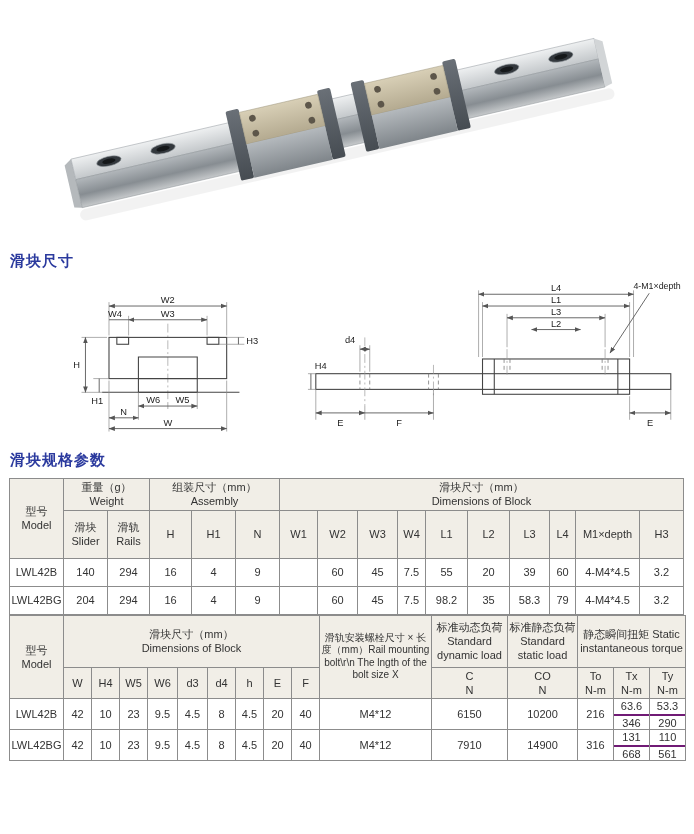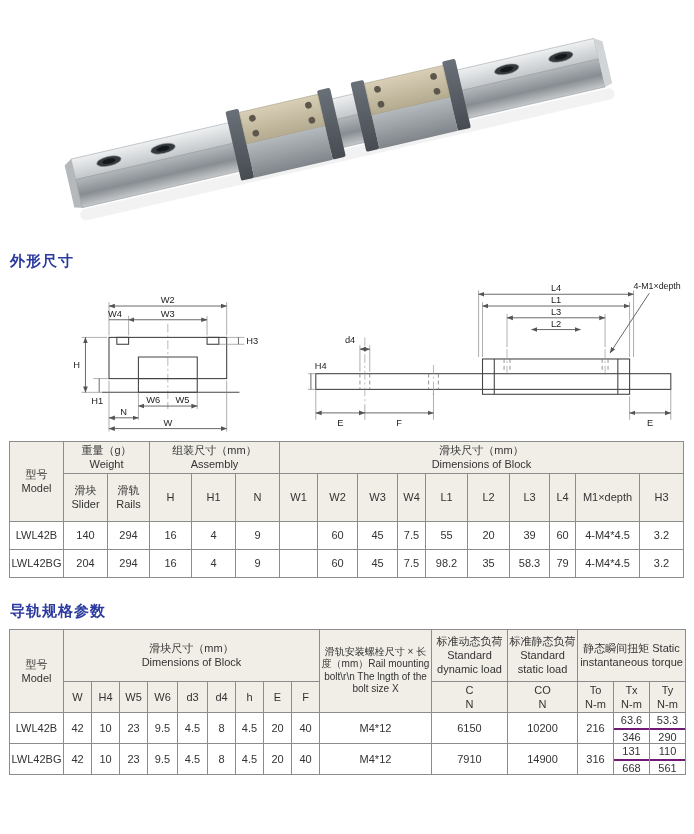--- a/index.html
+++ b/index.html
@@ -89,21 +89,21 @@
           <rect x="346" y="122" width="84" height="36" fill="url(#g4)"></rect>
           <circle cx="358" cy="97" r="3.5" fill="#5d564a"></circle>
             <circle cx="418" cy="97" r="3.5" fill="#5d564a"></circle>
           <circle cx="358" cy="113" r="3.5" fill="#5d564a"></circle>
             <circle cx="418" cy="113" r="3.5" fill="#5d564a"></circle>
         </g>
       </g>
     </svg>
   </div>
 
-  <h2 class="section-title">外形尺寸</h2>
+  <h2 class="section-title">滑块尺寸</h2>
 
   <div class="diagrams">
 
     <svg width="232" height="158" viewBox="0 0 232 158">
       <defs>
         <marker id="a1" viewBox="0 0 10 10" refX="9.5" refY="5" markerWidth="7" markerHeight="7" orient="auto-start-reverse">
           <path d="M0,1.2 L10,5 L0,8.8 Z" fill="#555"></path>
         </marker>
       </defs>
       <g>
@@ -210,20 +210,21 @@
         <line class="dim" x1="60" y1="135" x2="130" y2="135" marker-end="url(#a2)"></line>
         <text class="dt" x="95" y="148">F</text>
         <line class="ext" x1="330" y1="118" x2="330" y2="142"></line>
           <line class="ext" x1="372" y1="111" x2="372" y2="142"></line>
         <line class="dim" x1="330" y1="135" x2="372" y2="135" marker-start="url(#a2)" marker-end="url(#a2)"></line>
         <text class="dt" x="351" y="148">E</text>
       </g>
     </svg>
   </div>
 
+  <h2 class="section-title">滑块规格参数</h2>
 
   <table class="spec t1">
     <colgroup>
       <col style="width:54px">
         <col style="width:44px">
         <col style="width:42px">
         <col style="width:42px">
         <col style="width:44px">
         <col style="width:44px">
         <col style="width:38px">
@@ -300,21 +301,20 @@
         <td>98.2</td>
         <td>35</td>
         <td>58.3</td>
         <td>79</td>
         <td>4-M4*4.5</td>
         <td>3.2</td>
       </tr>
     </tbody>
   </table>
 
-  <h2 class="section-title" style="margin-top:24px">导轨规格参数</h2>
 
   <table class="spec t2">
     <colgroup>
       <col style="width:54px">
         <col style="width:28px">
         <col style="width:28px">
         <col style="width:28px">
         <col style="width:30px">
         <col style="width:30px">
         <col style="width:28px">

